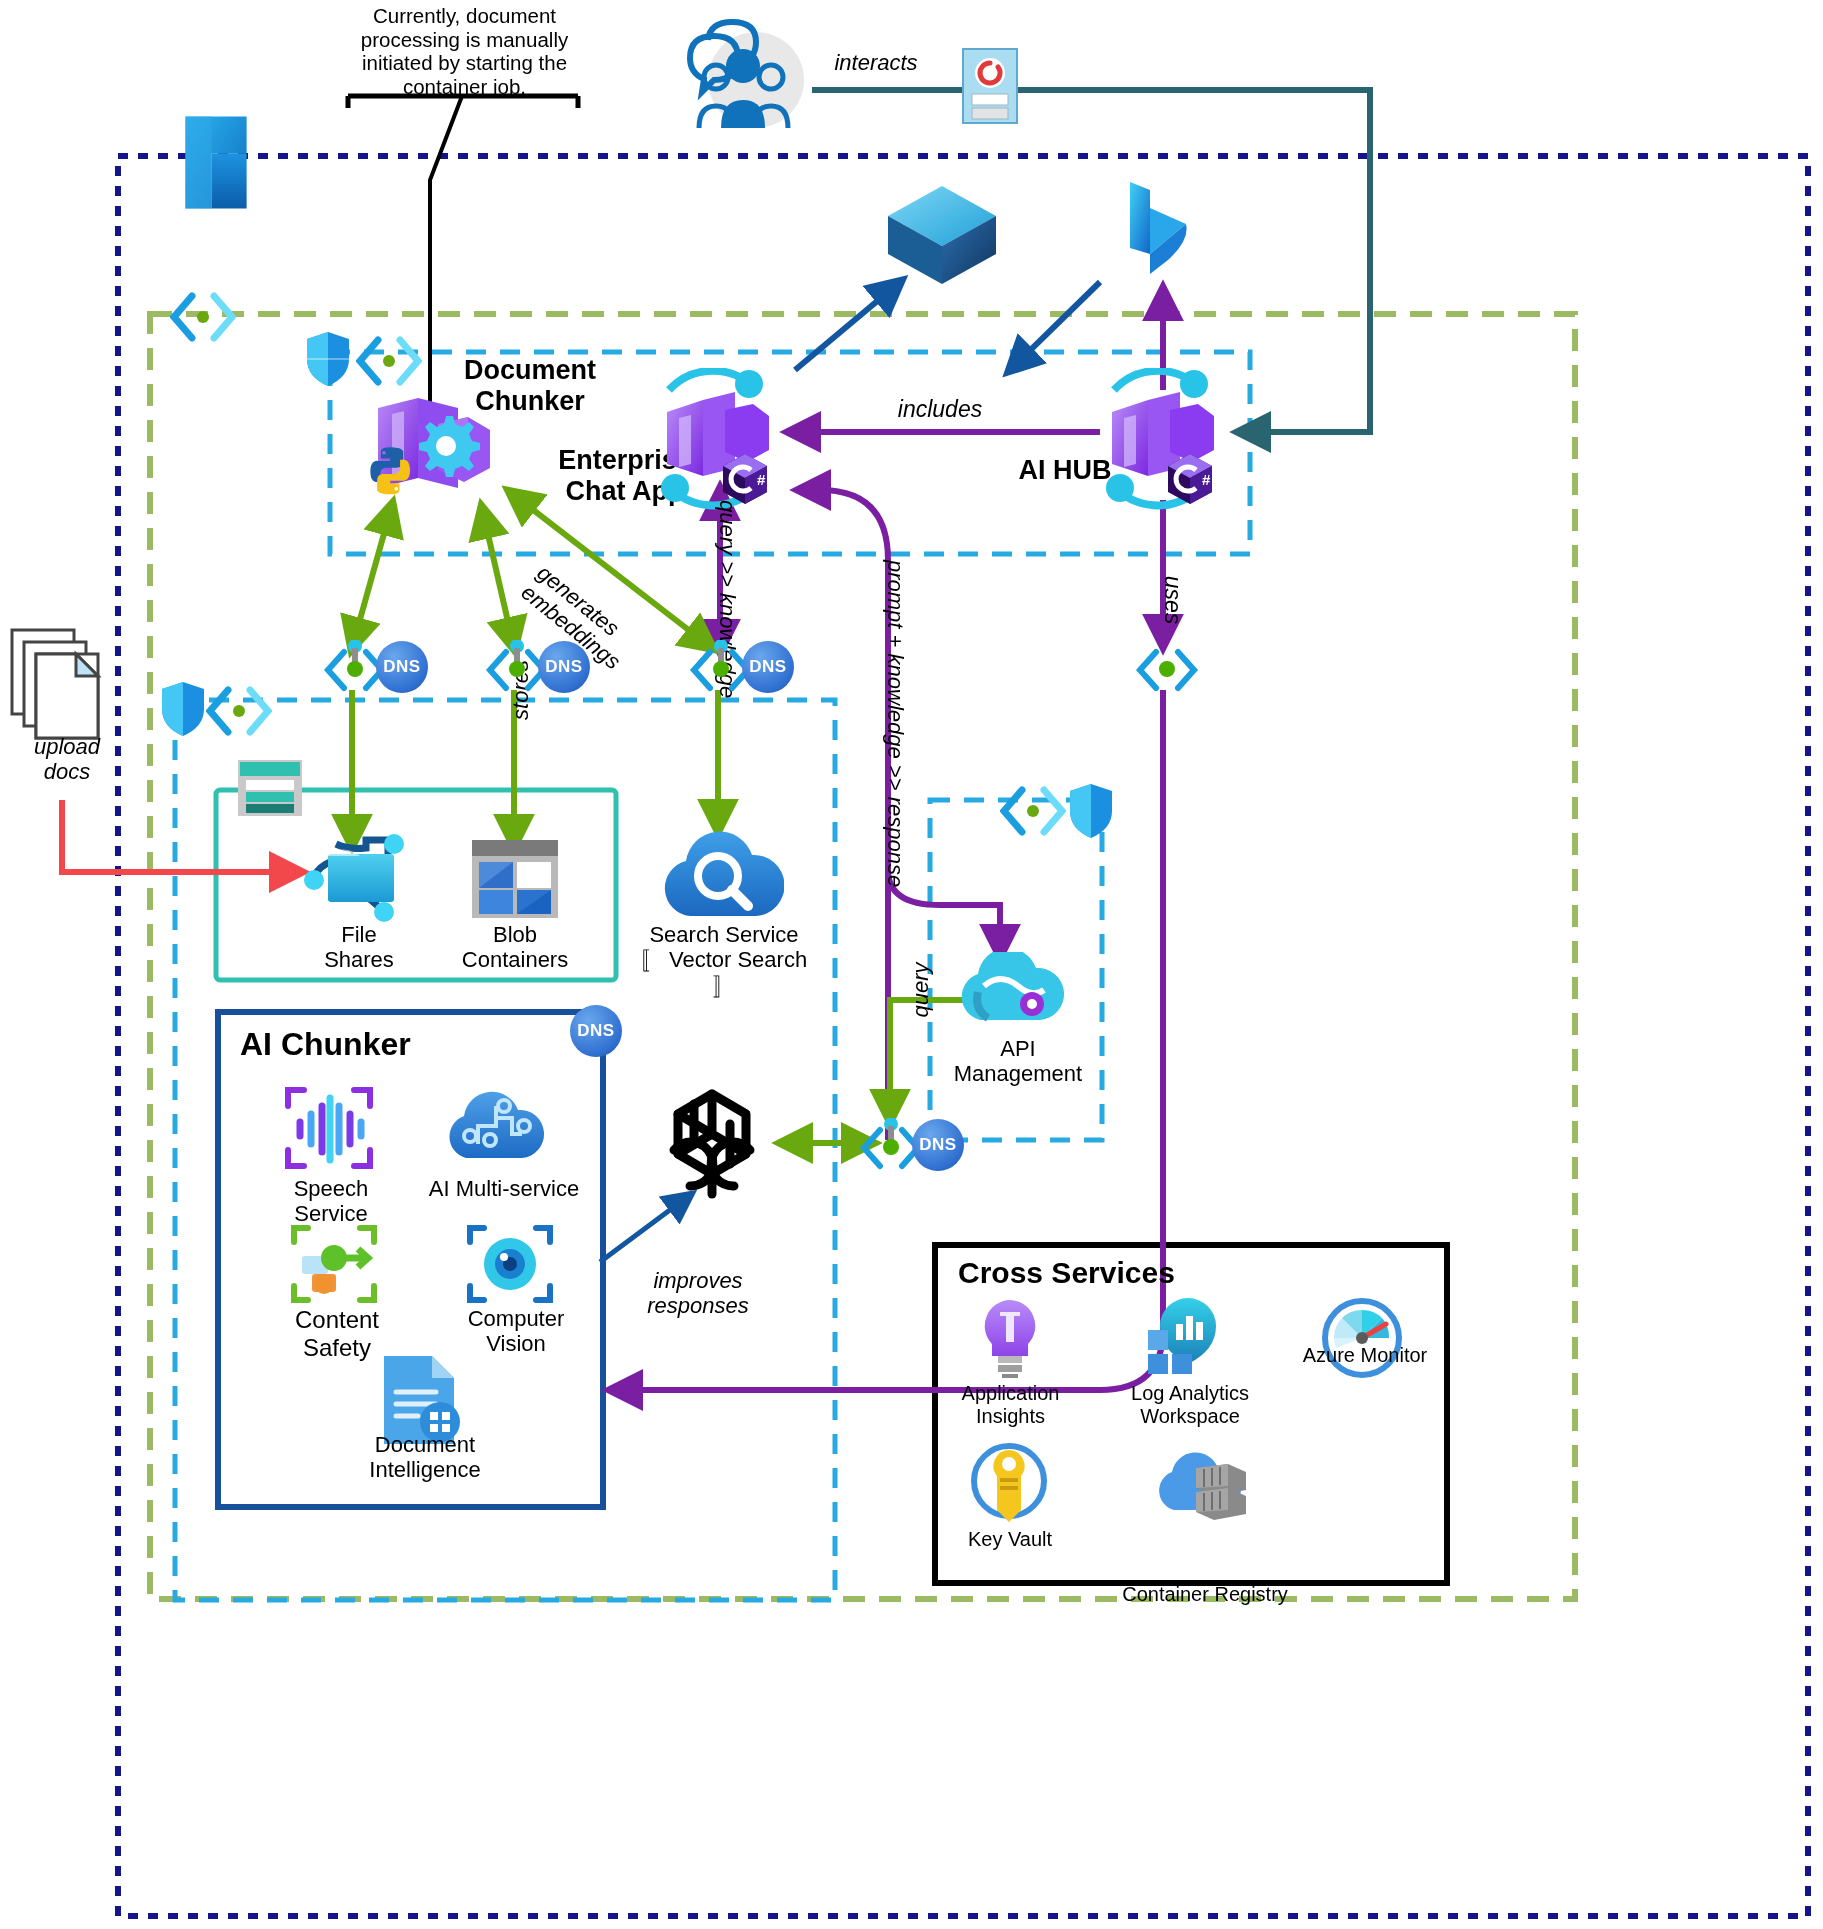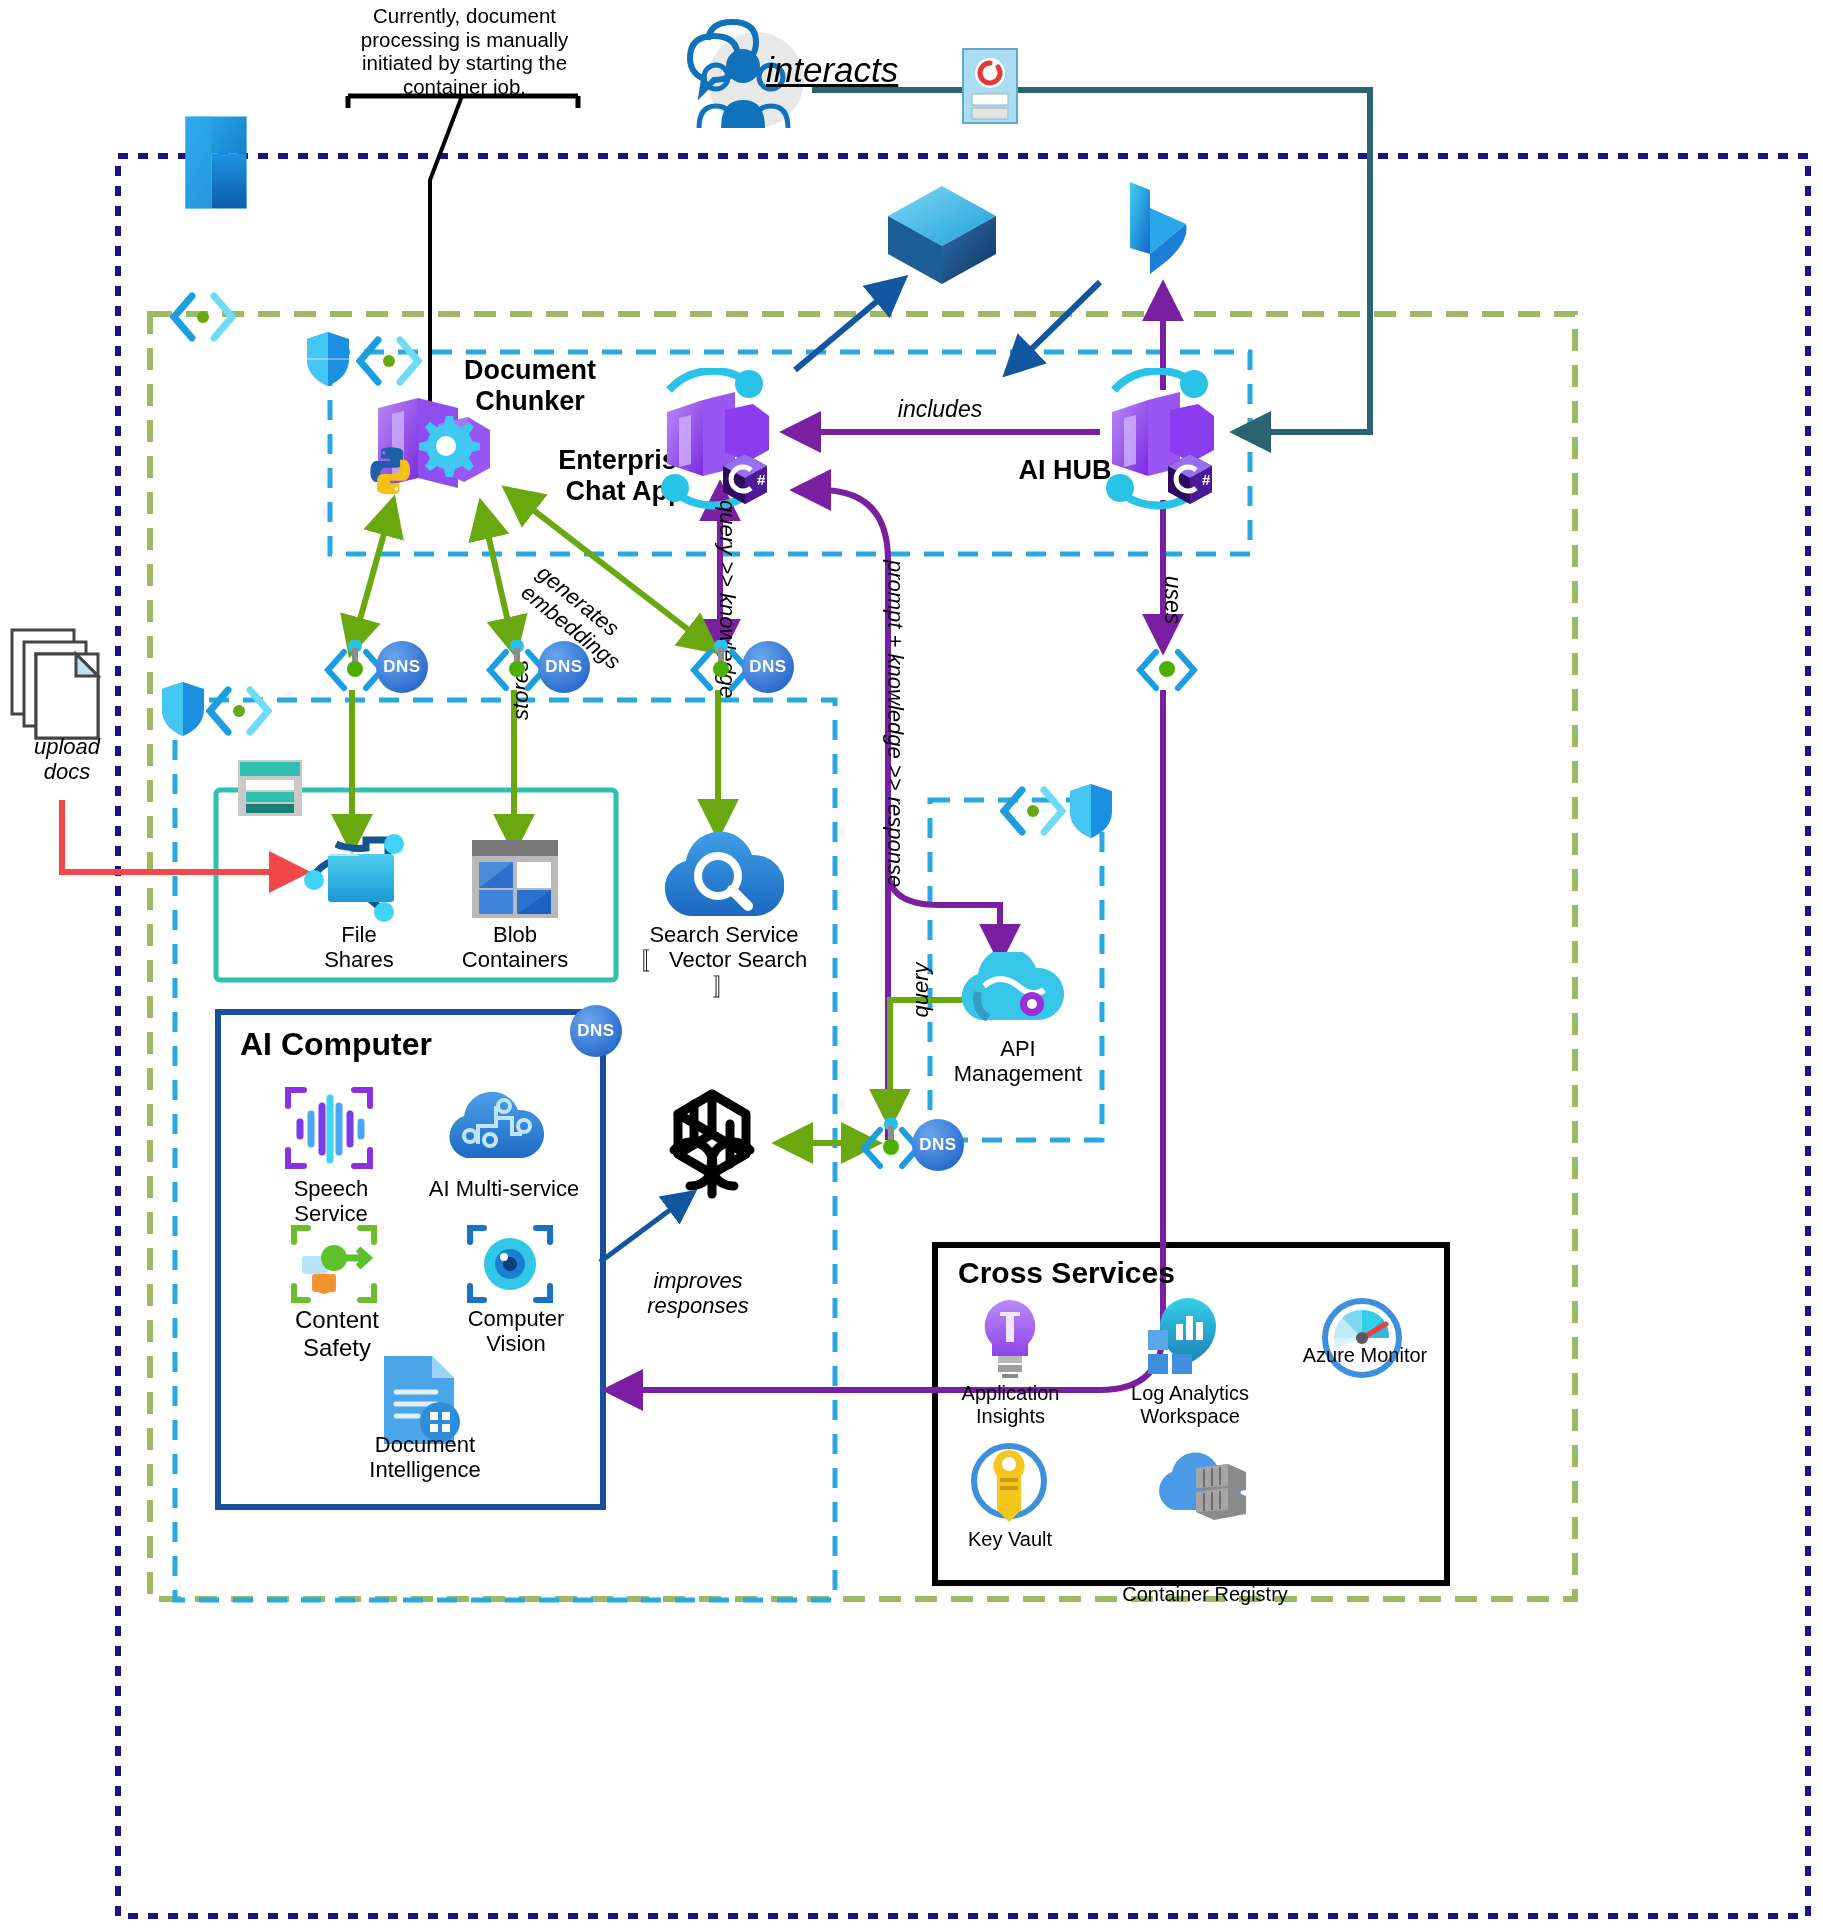--- a/index.html
+++ b/index.html
@@ -136,21 +136,21 @@
         <path d="M53,110 q0,-28 22,-28 q22,0 22,28 z"></path>
       </g>
       <g fill="none" stroke="#1072bb" stroke-width="5">
         <circle cx="48" cy="59" r="12"></circle>
         <path d="M31,110 q0,-22 17,-22 q9,0 13,6"></path>
         <circle cx="103" cy="59" r="12"></circle>
         <path d="M120,110 q0,-22 -17,-22 q-9,0 -13,6"></path>
       </g>
     </svg>
   </div>
-  <div class="lbl italic" style="left:766px;top:50px;width:120px;font-size:35px;text-decoration:underline;">interacts</div>
+  <div class="lbl italic" style="left:816px;top:50px;width:120px;font-size:22px;">interacts</div>
 
   <div class="iconwrap" style="left:962px;top:48px;">
     <svg width="56" height="76" viewBox="0 0 56 76">
       <rect x="1" y="1" width="54" height="74" fill="#aadcf2" stroke="#5fa9cf" stroke-width="2"></rect>
       <circle cx="28" cy="25" r="15" fill="#fff"></circle>
       <path d="M28,15 a10,10 0 1,0 8,4" fill="none" stroke="#e03a3a" stroke-width="5" stroke-linecap="round"></path>
       <rect x="10" y="46" width="36" height="11" fill="#fff" stroke="#9bb7c2"></rect>
       <rect x="10" y="60" width="36" height="11" fill="#e3e3e3" stroke="#9bb7c2"></rect>
     </svg>
   </div>
@@ -468,21 +468,21 @@
         <path d="M66,16 L66,56 L100,76"></path>
         <path d="M32,36 L66,56 L32,76"></path>
         <path d="M48,26 L48,66 M84,46 L84,86"></path>
         <path d="M66,96 L66,116"></path>
         <path d="M44,108 a22,22 0 1,0 -16,-36"></path>
         <path d="M88,108 a22,22 0 1,1 16,-36"></path>
       </g>
     </svg>
   </div>
 
-  <div class="lbl bold" style="left:240px;top:1026px;width:220px;font-size:32px;text-align:left;">AI Computer</div>
+  <div class="lbl bold" style="left:240px;top:1026px;width:220px;font-size:32px;text-align:left;">AI Chunker</div>
 
   <div class="iconwrap" style="left:282px;top:1084px;">
     <svg width="94" height="88" viewBox="0 0 94 88">
       <g fill="none" stroke="#8b2fe0" stroke-width="6" stroke-linecap="round">
         <path d="M6,22 L6,6 L22,6"></path>
           <path d="M72,6 L88,6 L88,22"></path>
         <path d="M88,66 L88,82 L72,82"></path>
           <path d="M22,82 L6,82 L6,66"></path>
       </g>
       <g stroke-linecap="round">

